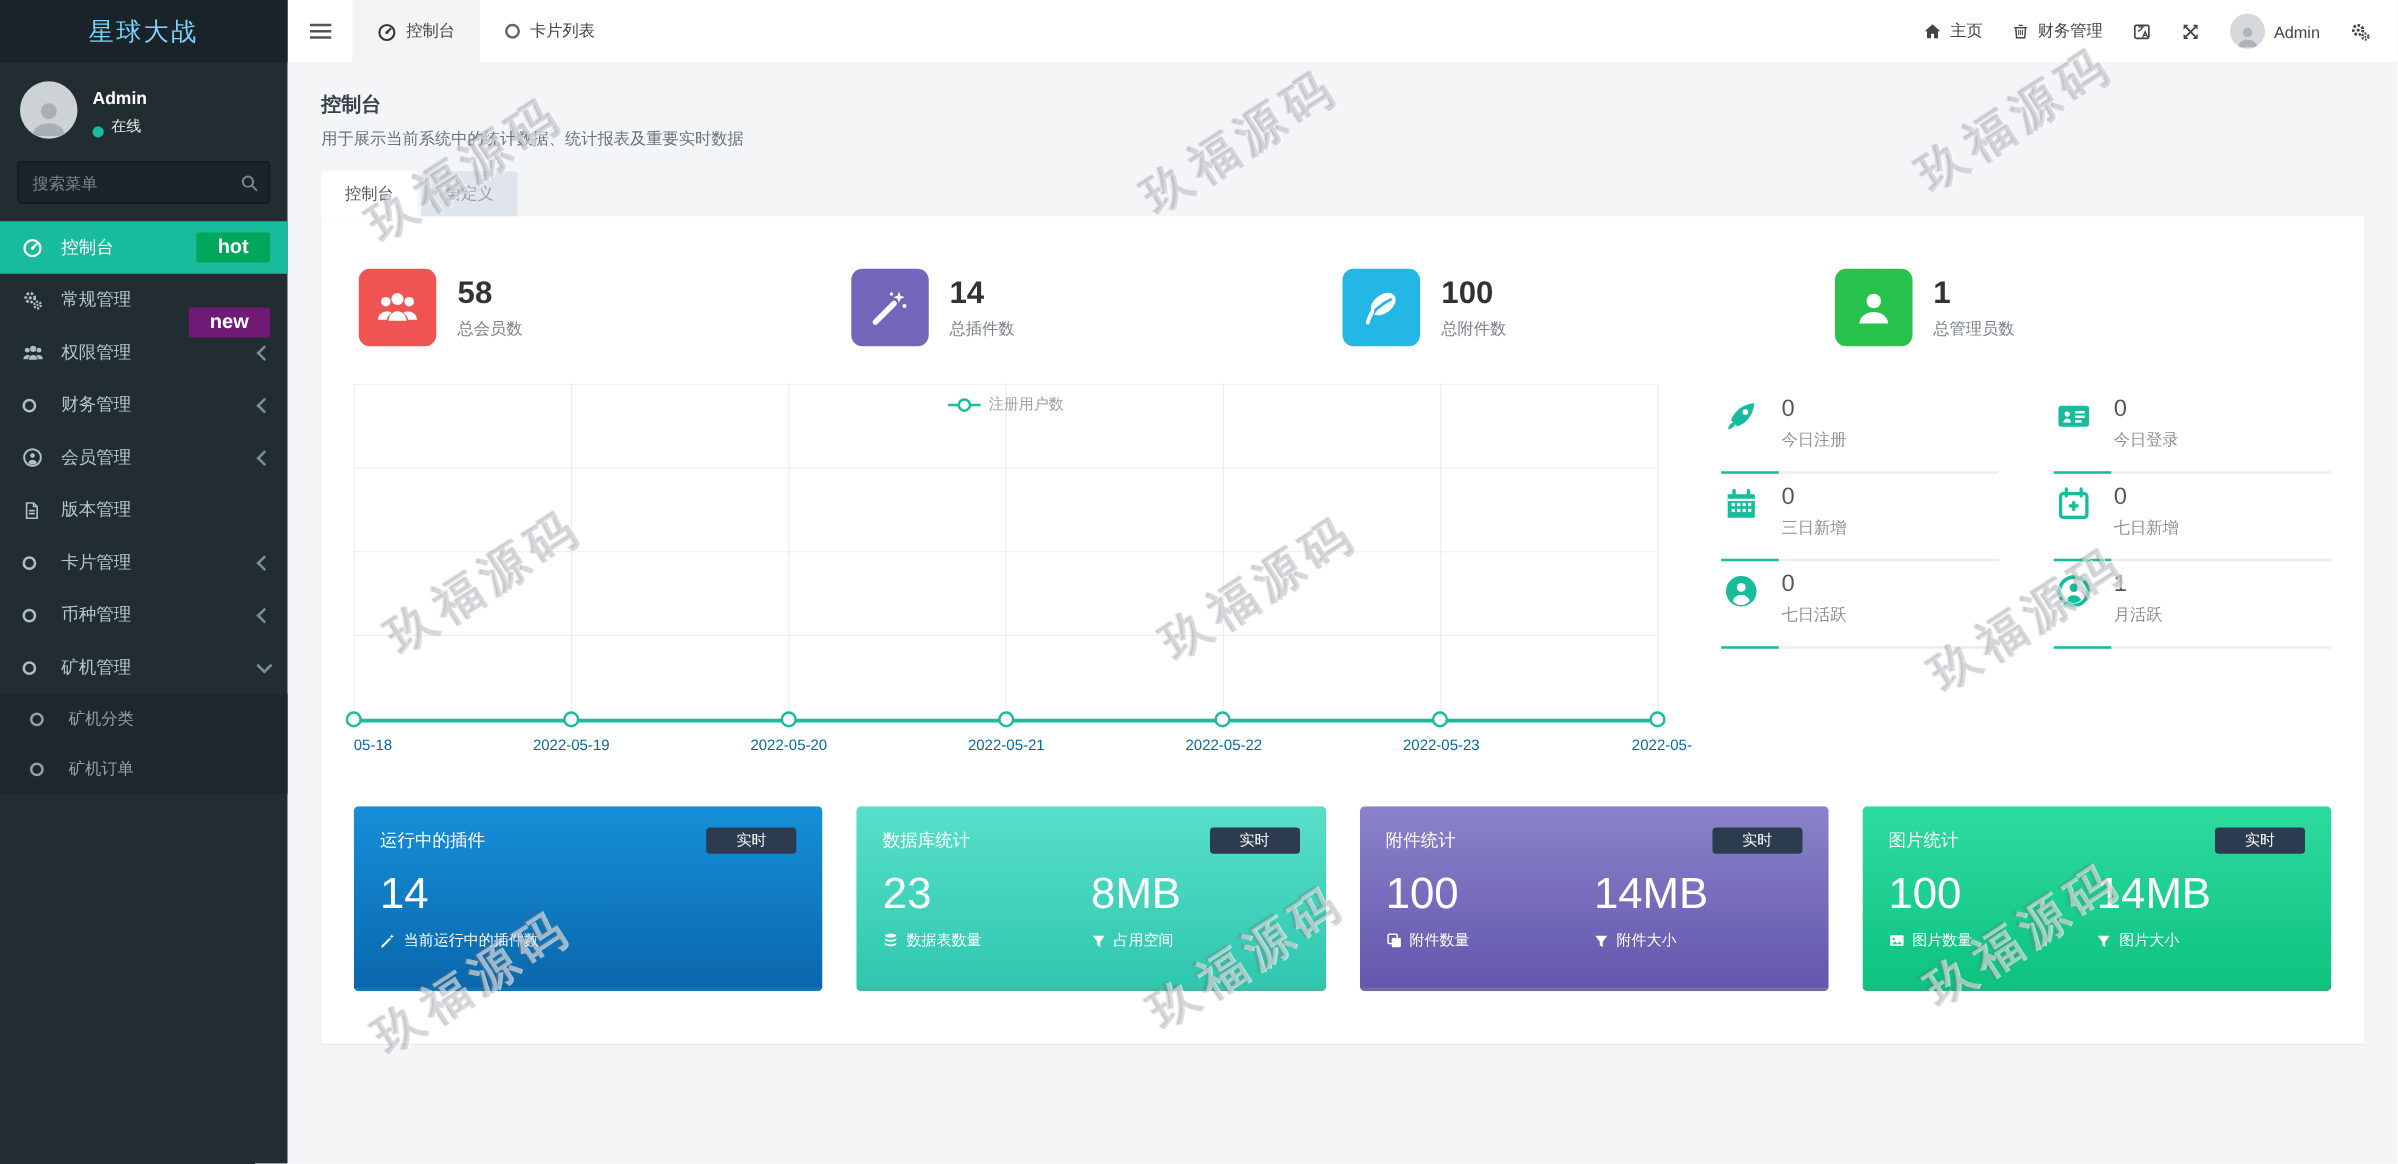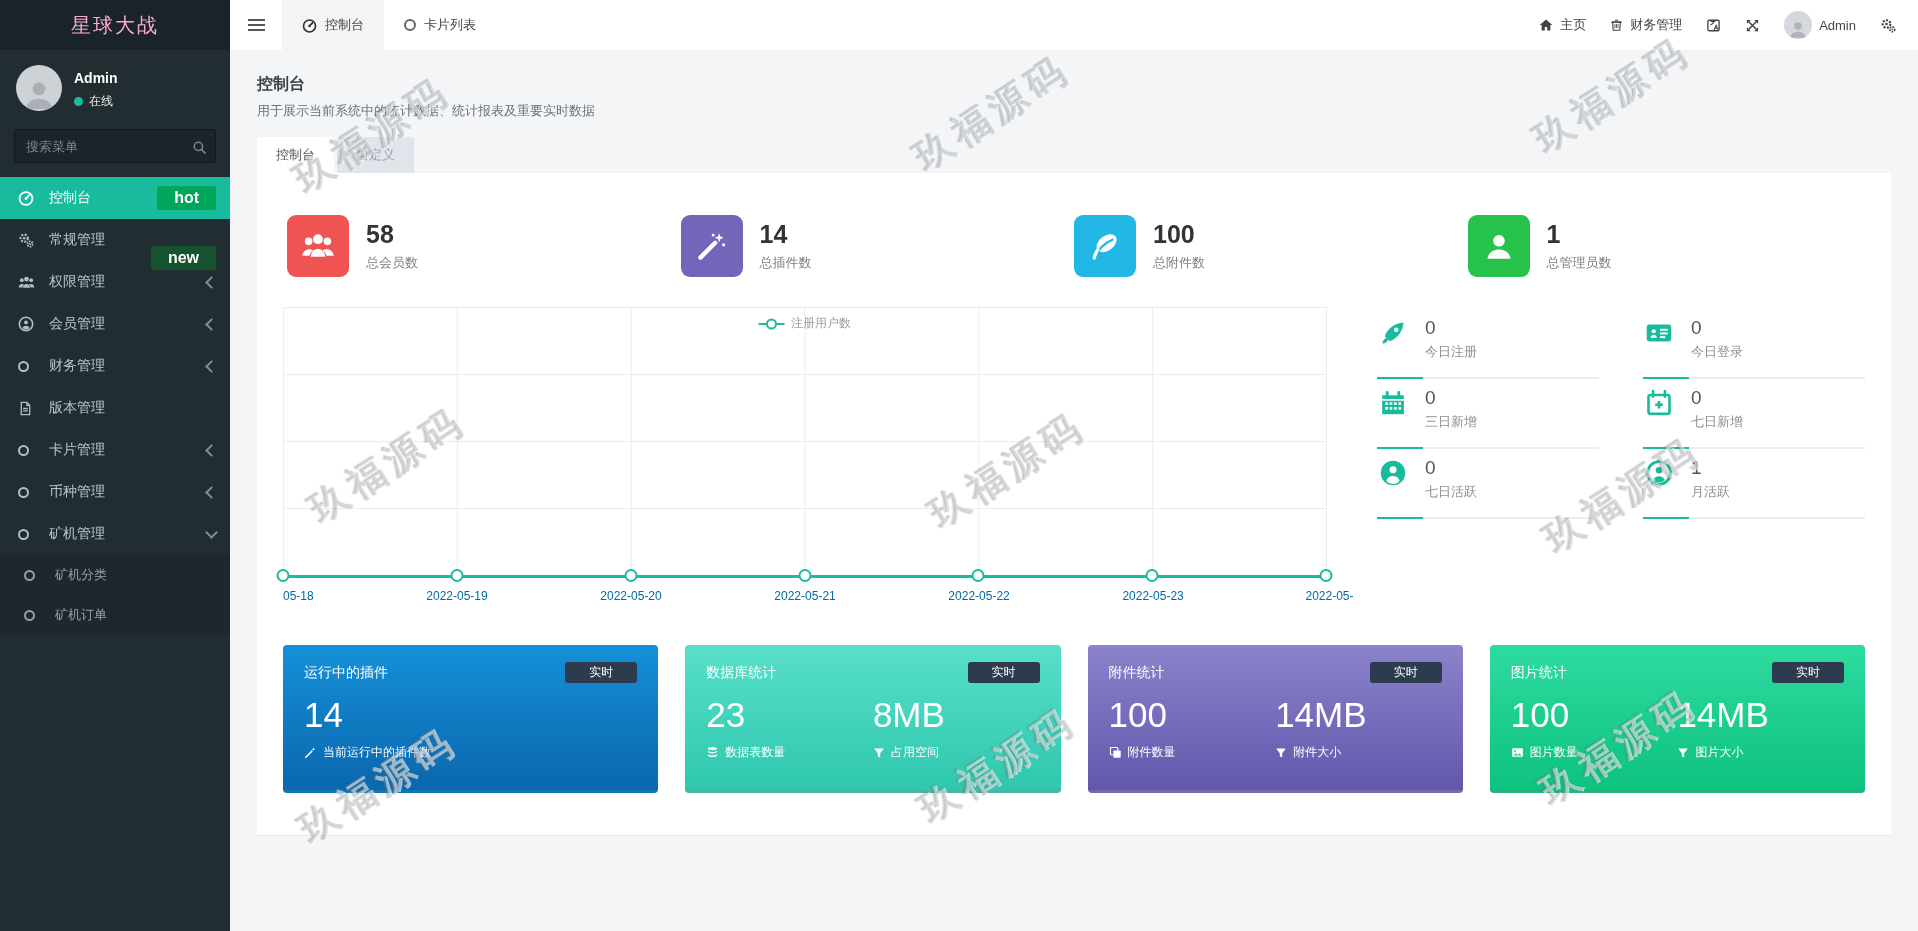--- a/index.html
+++ b/index.html
@@ -1,36 +1,36 @@
 <!DOCTYPE html>
 <html><head>
 <meta charset="utf-8">
 <style>
   html,body{margin:0;padding:0;background:#fff;}
   .app{position:relative;width:1918px;height:931px;overflow:hidden;background:#f3f5f7;
        font-family:"Liberation Sans","DejaVu Sans",sans-serif;}
   
   .sidebar{position:absolute;left:0;top:0;width:230px;height:931px;background:#222d32;color:#b8c7ce;z-index:10;}
-  .logo{height:50px;background:#1a2327;color:#f9a8d4;font-size:20px;display:flex;align-items:center;justify-content:center;letter-spacing:2px;}
+  .logo{height:50px;background:#1a2327;color:#7dd3fc;font-size:20px;display:flex;align-items:center;justify-content:center;letter-spacing:2px;}
   .user-panel{display:flex;gap:12px;padding:15px 16px 10px;}
   .avatar-lg{width:46px;height:46px;border-radius:50%;background:#cdd2d6;overflow:hidden;display:flex;align-items:flex-end;justify-content:center;flex:none;}
   .user-name{color:#fff;font-weight:bold;font-size:14px;margin:5px 0 7px;}
-  .user-status{font-size:12px;color:#eee;display:flex;align-items:center;gap:6px;}
+  .user-status{font-size:12px;color:#eee;display:flex;align-items:flex-end;gap:6px;}
   .dot{width:9px;height:9px;border-radius:50%;background:#18bc9c;display:inline-block;}
   .search{margin:8px 14px 14px;position:relative;}
   .search input{width:100%;box-sizing:border-box;background:#1b2428;border:1px solid #11181c;border-radius:3px;height:34px;color:#cfd8dc;padding:0 32px 0 11px;font-size:13px;outline:none;}
   .search input::placeholder{color:#76868d;}
   .search .mag{position:absolute;right:9px;top:9px;color:#76868d;}
   .menu-item{height:42px;display:flex;align-items:center;padding:0 14px 0 18px;font-size:14px;color:#b8c7ce;cursor:pointer;}
   .menu-item .mi-icon{width:24px;margin-right:7px;display:flex;align-items:center;color:#b0bfc6;}
   .menu-item.active{background:#18bc9c;color:#fff;}
   .menu-item.active .mi-icon{color:#fff;}
   .badge{font-size:16px;font-weight:bold;color:#fff;border-radius:2px;padding:2px 17px;margin-left:auto;line-height:1.2;}
   .badge.hot{background:#00a65a;}
-  .badge.new{background:#14532d;margin-top:36px;}
+  .badge.new{background:#701a75;margin-top:36px;}
   .chev{margin-left:auto;width:7px;height:7px;border-left:2px solid #7f8e95;border-bottom:2px solid #7f8e95;flex:none;}
   .chev.left{transform:rotate(45deg);}
   .chev.down{transform:rotate(-45deg);margin-top:-3px;}
   .ring{width:11px;height:11px;border:2px solid currentColor;border-radius:50%;box-sizing:border-box;}
   .submenu{background:#1d272c;}
   .submenu .menu-item{height:40px;font-size:13px;color:#93a1a8;padding-left:24px;}
   .submenu .mi-icon{color:#93a1a8;}
   
   .main{position:absolute;left:230px;top:0;right:0;bottom:0;}
   .topbar{height:50px;background:#fff;display:flex;align-items:stretch;border-bottom:1px solid #eaeaea;}
@@ -165,34 +165,34 @@
               <path d="M.6 12.6c.2-2 1.6-3.1 3.4-3.1.7 0 1.3.2 1.8.5-1 .8-1.6 1.7-1.8 2.6z"></path>
               <path d="M15.4 12.6c-.2-2-1.6-3.1-3.4-3.1-.7 0-1.3.2-1.8.5 1 .8 1.6 1.7 1.8 2.6z"></path>
               <path d="M4.6 13c.2-2.3 1.7-3.6 3.4-3.6s3.2 1.3 3.4 3.6z"></path>
             </svg>
           </span>
         <span>权限管理</span>
         <span class="chev left"></span>
       </div>
       <div class="menu-item">
         <span class="mi-icon">
+            <span class="ring"></span>
+          </span>
+        <span>财务管理</span>
+        <span class="chev left"></span>
+      </div>
+      <div class="menu-item">
+        <span class="mi-icon">
             <svg class="svgi" width="16" height="16" viewBox="0 0 16 16" fill="currentColor">
               <circle cx="8" cy="8" r="6.7" fill="none" stroke="currentColor" stroke-width="1.6"></circle>
               <circle cx="8" cy="6.4" r="1.9"></circle>
               <path d="M4.5 12.1c.6-1.5 1.9-2.3 3.5-2.3s2.9.8 3.5 2.3c-1 1-2.2 1.5-3.5 1.5s-2.5-.5-3.5-1.5z"></path>
             </svg>
           </span>
         <span>会员管理</span>
-        <span class="chev left"></span>
-      </div>
-      <div class="menu-item">
-        <span class="mi-icon">
-            <span class="ring"></span>
-          </span>
-        <span>财务管理</span>
         <span class="chev left"></span>
       </div>
       <div class="menu-item">
         <span class="mi-icon">
             <svg class="svgi" width="15" height="15" viewBox="0 0 16 16" fill="none" stroke="currentColor" stroke-width="1.4">
               <path d="M3.5 1.5h6l3 3v10h-9z"></path>
               <path d="M9.5 1.5v3h3"></path>
               <path d="M5.5 8h5M5.5 10.5h5"></path>
             </svg>
           </span>

